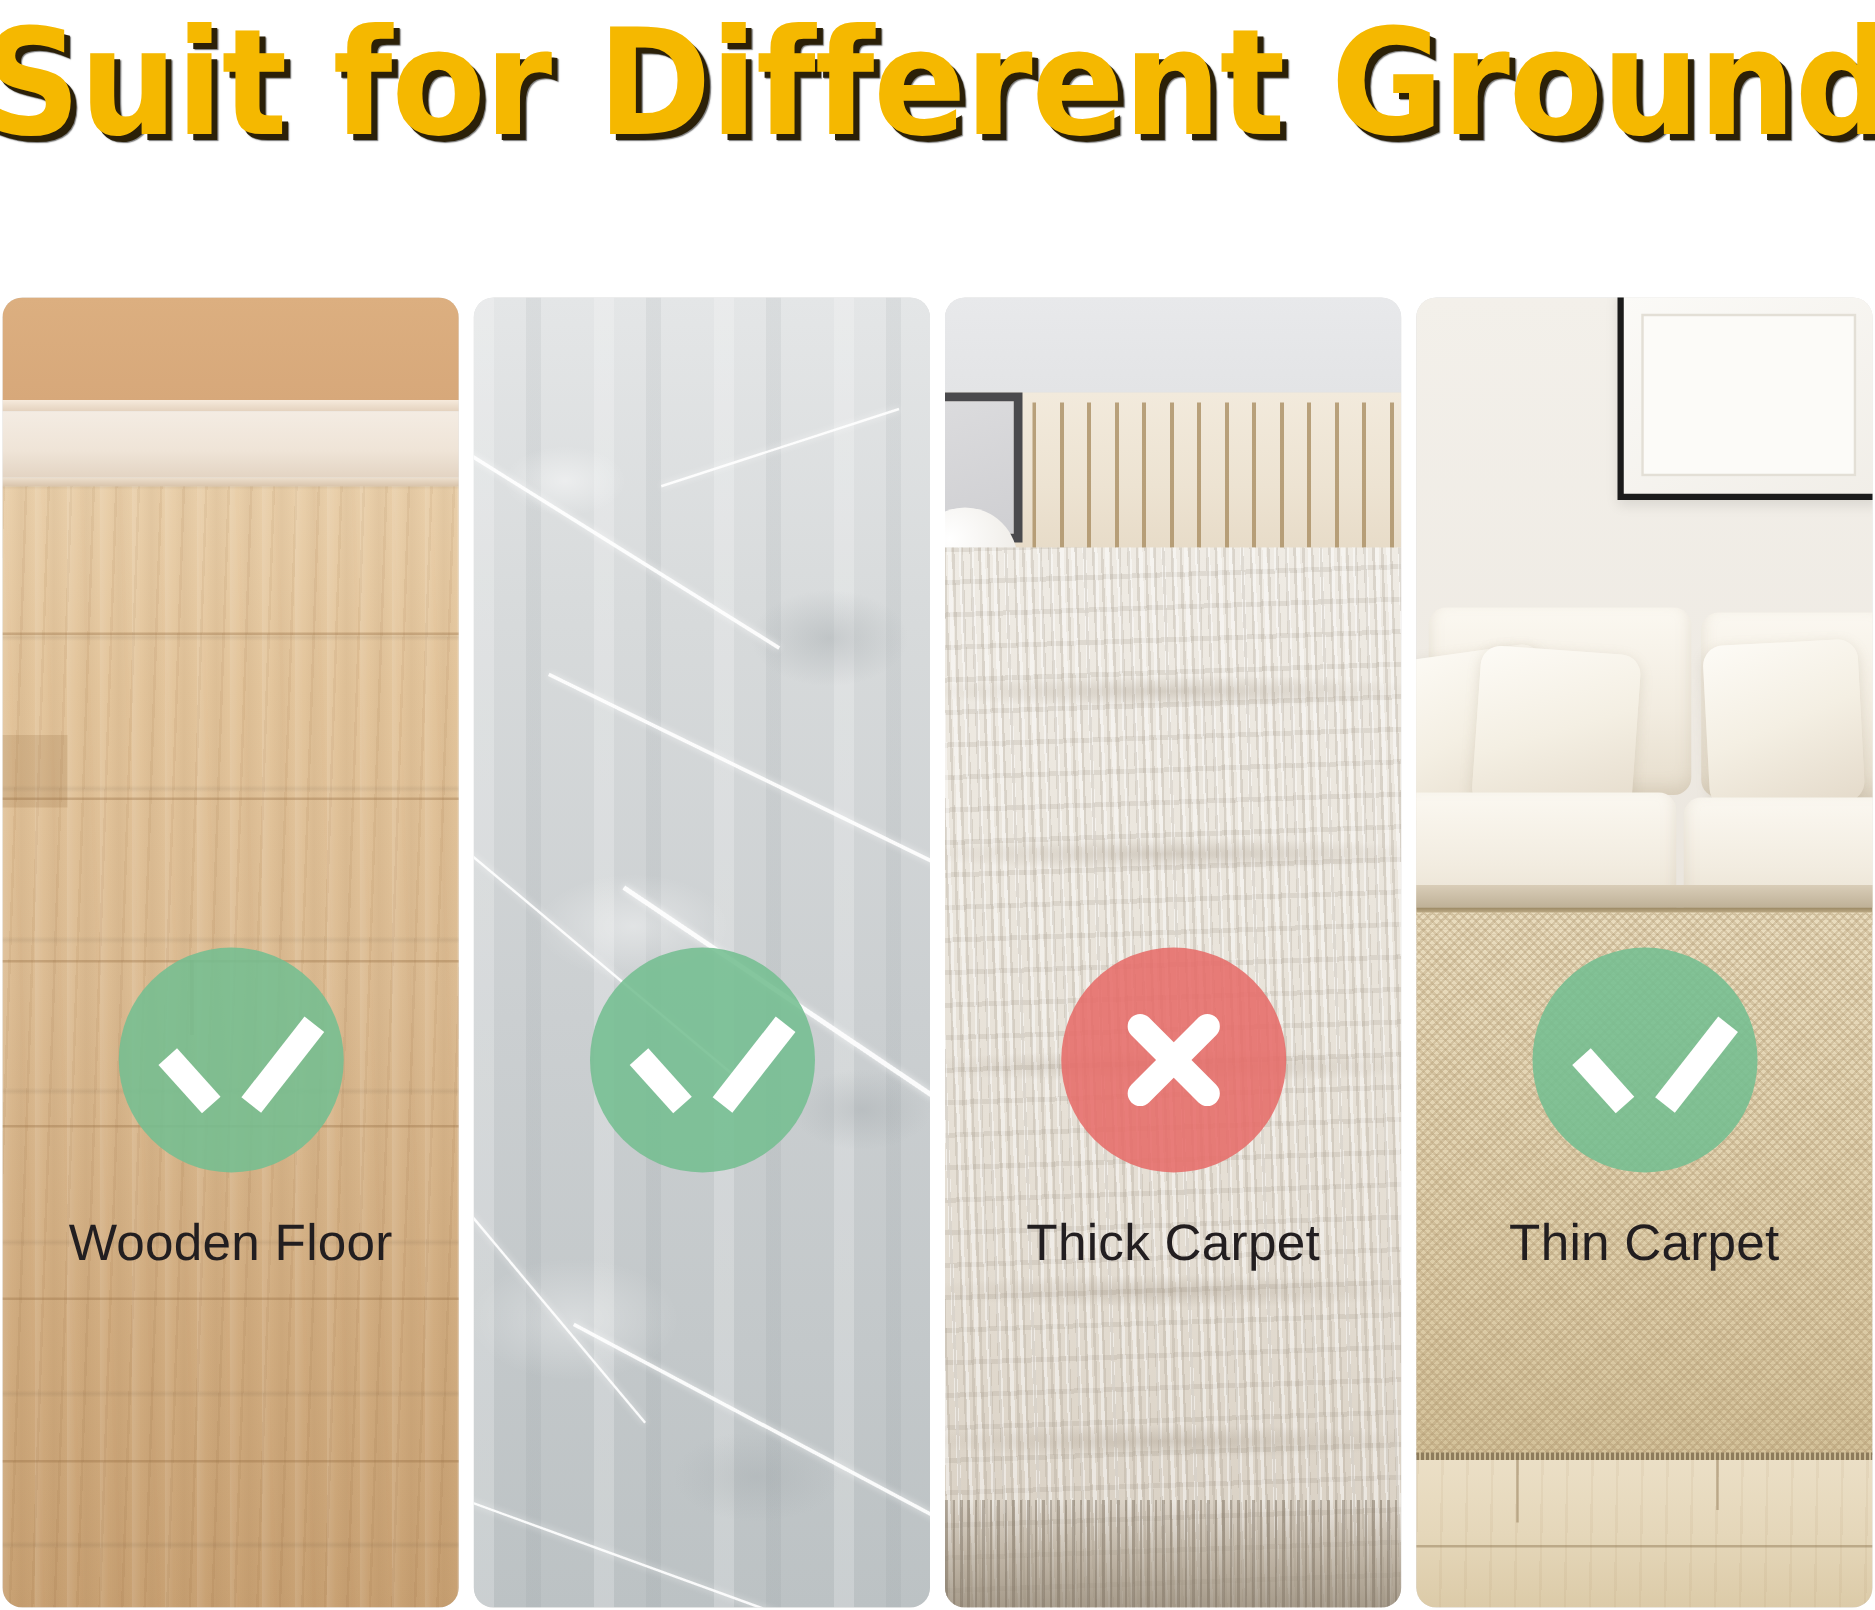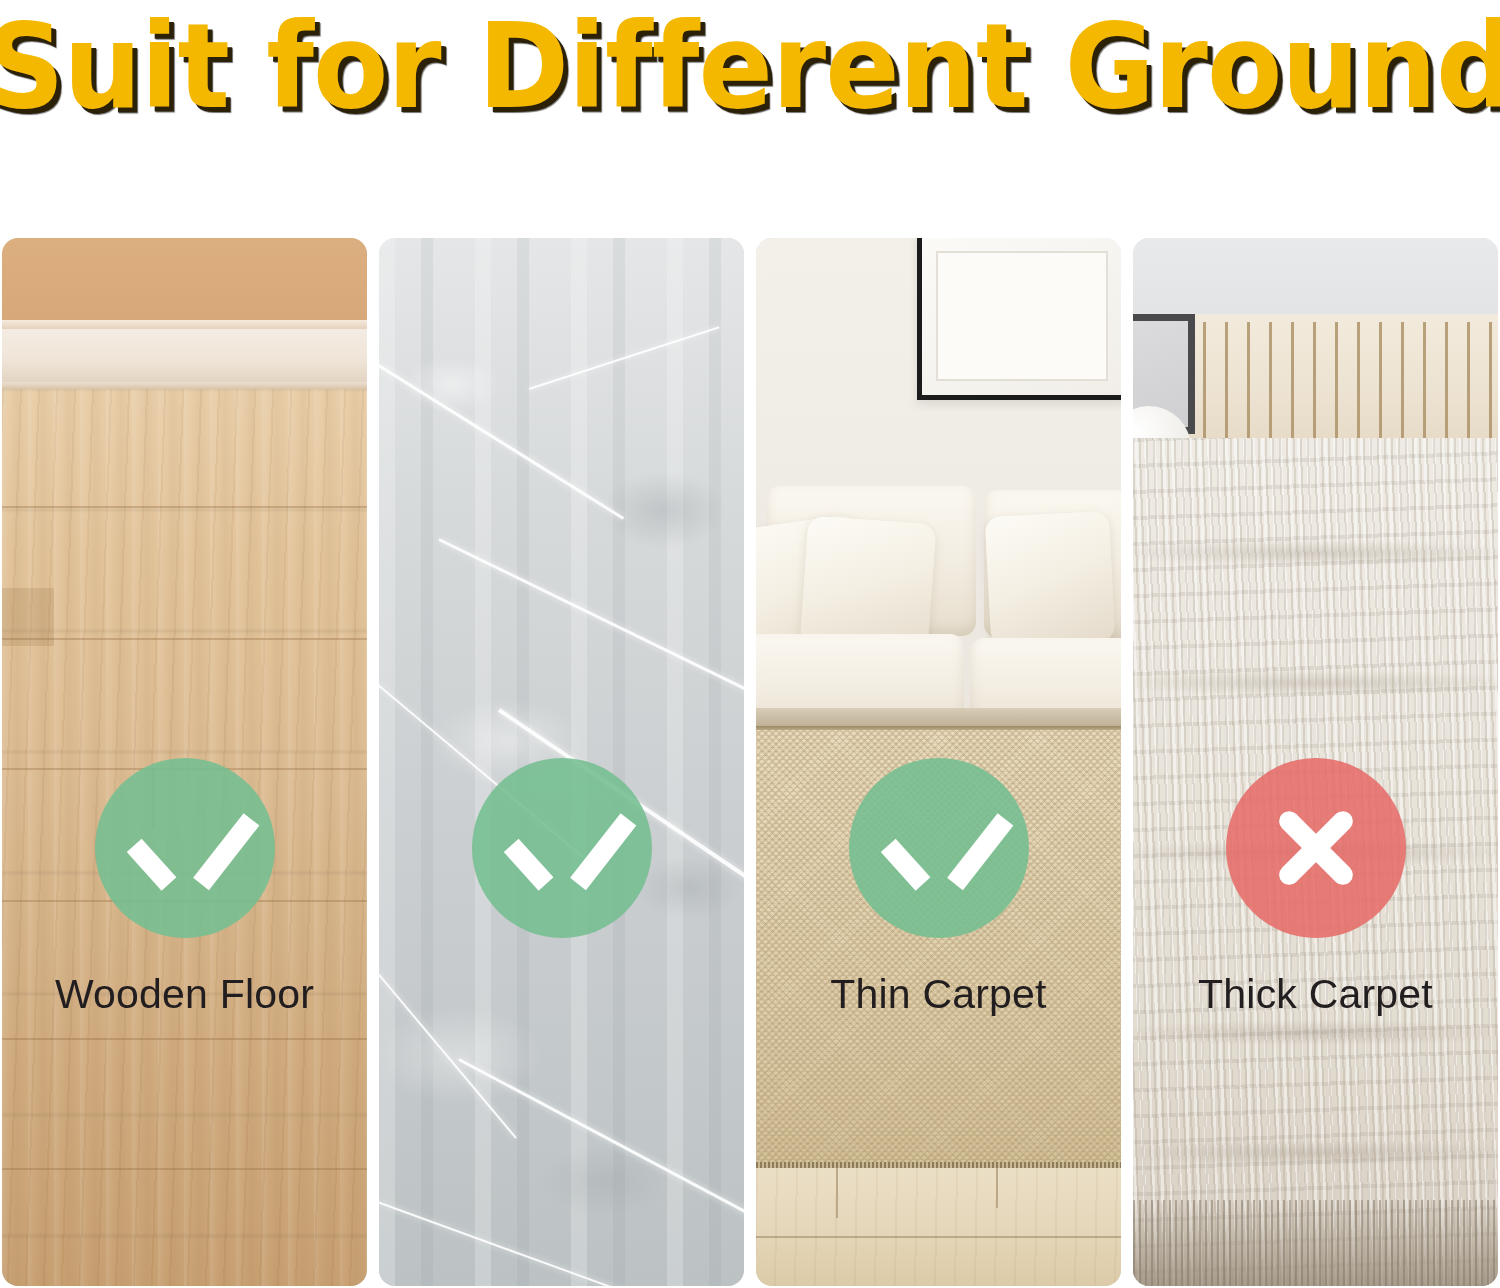--- a/index.html
+++ b/index.html
@@ -376,55 +376,20 @@
 
     <div class="badge ok">
       <div class="check">
         <span class="s1"></span>
           <span class="s2"></span>
       </div>
     </div>
   </div>
 
   <div class="panel">
-    <div class="layer p3-wall"></div>
-
-    <div class="p3-frame">
-      <div class="p3-frame-mat"></div>
-    </div>
-
-    <div class="p3-sofa">
-      <div class="cushion" style="left:18px;  top:0px;   width:210px; height:150px;"></div>
-      <div class="cushion" style="left:236px; top:4px;   width:150px; height:148px;"></div>
-      <div class="pillow" style="left:-14px; top:36px;  width:130px; height:128px; transform:rotate(-8deg);"></div>
-      <div class="pillow" style="left:56px;  top:34px;  width:128px; height:130px; transform:rotate(4deg);"></div>
-      <div class="pillow" style="left:240px; top:28px;  width:124px; height:130px; transform:rotate(-3deg);"></div>
-      <div class="cushion" style="left:-10px; top:148px; width:226px; height:106px;"></div>
-      <div class="cushion" style="left:222px; top:152px; width:180px; height:102px;"></div>
-    </div>
-    <div class="p3-seat-base"></div>
-
-    <div class="layer p3-rug-edge"></div>
-    <div class="layer p3-rug"></div>
-    <div class="layer p3-rug-hem"></div>
-    <div class="layer p3-wood"></div>
-    <div class="p3-wood-seam" style="left:0;right:0;bottom:48px;height:2px;"></div>
-    <div class="p3-wood-seam" style="left:80px;width:2px;bottom:68px;height:50px;"></div>
-    <div class="p3-wood-seam" style="left:240px;width:2px;bottom:78px;height:40px;"></div>
-
-    <div class="badge ok">
-      <div class="check">
-        <span class="s1"></span>
-          <span class="s2"></span>
-      </div>
-    </div>
-    <div class="panel-label">Thin Carpet</div>
-  </div>
-
-  <div class="panel">
     <div class="layer p4-top"></div>
     <div class="layer p4-wall"></div>
     <div class="p4-pic"></div>
     <div class="p4-blob"></div>
     <div class="p4-slats"></div>
     <div class="layer p4-shag"></div>
     <div class="p4-wave" style="top:300px;"></div>
     <div class="p4-wave" style="top:430px;"></div>
     <div class="p4-wave" style="top:600px;"></div>
     <div class="p4-wave" style="top:780px;"></div>
@@ -433,13 +398,48 @@
 
     <div class="badge no">
       <div class="cross">
         <span class="x1"></span>
           <span class="x2"></span>
       </div>
     </div>
     <div class="panel-label">Thick Carpet</div>
   </div>
 
+  <div class="panel">
+    <div class="layer p3-wall"></div>
+
+    <div class="p3-frame">
+      <div class="p3-frame-mat"></div>
+    </div>
+
+    <div class="p3-sofa">
+      <div class="cushion" style="left:18px;  top:0px;   width:210px; height:150px;"></div>
+      <div class="cushion" style="left:236px; top:4px;   width:150px; height:148px;"></div>
+      <div class="pillow" style="left:-14px; top:36px;  width:130px; height:128px; transform:rotate(-8deg);"></div>
+      <div class="pillow" style="left:56px;  top:34px;  width:128px; height:130px; transform:rotate(4deg);"></div>
+      <div class="pillow" style="left:240px; top:28px;  width:124px; height:130px; transform:rotate(-3deg);"></div>
+      <div class="cushion" style="left:-10px; top:148px; width:226px; height:106px;"></div>
+      <div class="cushion" style="left:222px; top:152px; width:180px; height:102px;"></div>
+    </div>
+    <div class="p3-seat-base"></div>
+
+    <div class="layer p3-rug-edge"></div>
+    <div class="layer p3-rug"></div>
+    <div class="layer p3-rug-hem"></div>
+    <div class="layer p3-wood"></div>
+    <div class="p3-wood-seam" style="left:0;right:0;bottom:48px;height:2px;"></div>
+    <div class="p3-wood-seam" style="left:80px;width:2px;bottom:68px;height:50px;"></div>
+    <div class="p3-wood-seam" style="left:240px;width:2px;bottom:78px;height:40px;"></div>
+
+    <div class="badge ok">
+      <div class="check">
+        <span class="s1"></span>
+          <span class="s2"></span>
+      </div>
+    </div>
+    <div class="panel-label">Thin Carpet</div>
+  </div>
+
 </div>
 
 </body></html>

